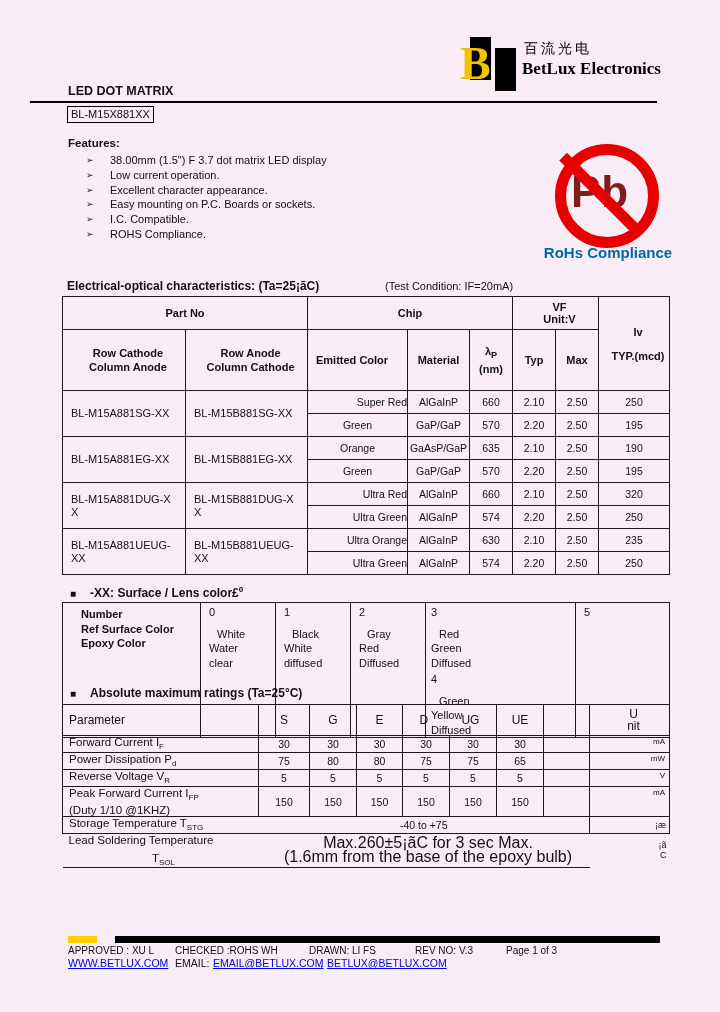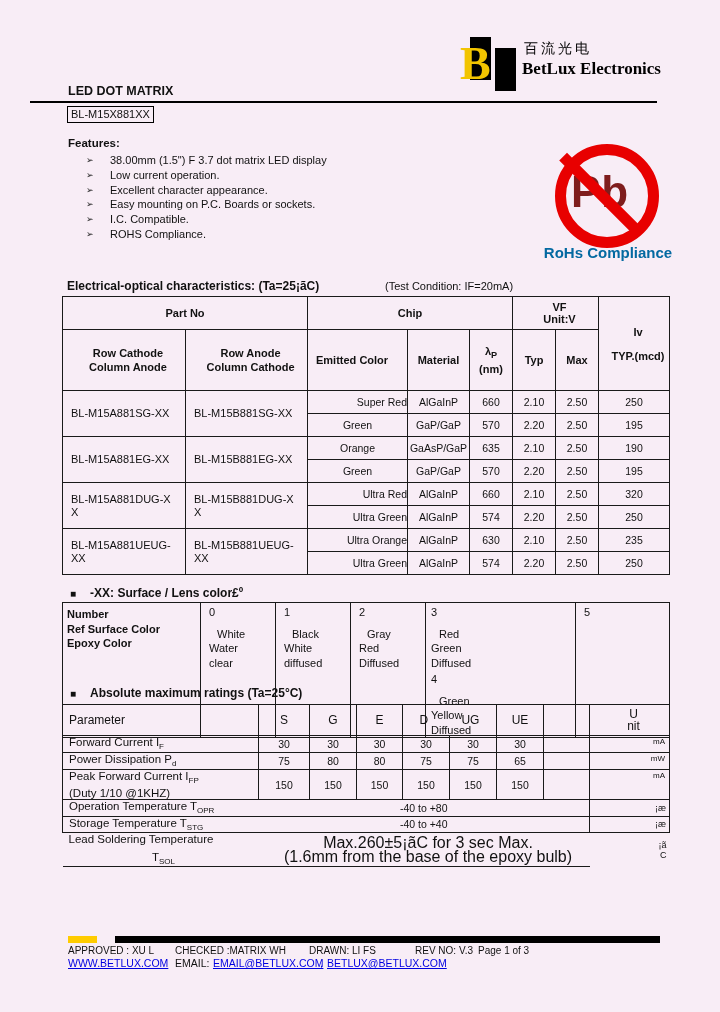--- a/index.html
+++ b/index.html
@@ -61,21 +61,21 @@
   #elec-table tr.h2 td{height:60px;font-weight:bold;font-size:11px;line-height:14px;}
   #elec-table .left{text-align:left;padding-left:8px;}
   .pn{text-align:left;padding-left:8px;font-size:11px;}
   .pn div{width:101px;word-break:break-all;line-height:13px;}
   .ec{text-align:right;padding-left:8px;}
   .brk{word-break:break-all;line-height:11px;}
 
   #lens-head{left:70px;top:586px;}
   #lens-table{left:62px;top:602px;}
   #lens-table td{height:68px;vertical-align:top;text-align:left;font-size:11px;line-height:14.5px;}
-  #lens-label{font-weight:bold;padding:4px 0 0 4px;line-height:16px;}
+  #lens-label{font-weight:bold;padding:4px 0 0 18px;line-height:16px;}
   .lens-cell{padding:2px 0 0 8px;}
   .lens-num{display:block;margin-bottom:7px;}
   #lens-34{padding:0;}
   #lens-34 .half{display:inline-block;vertical-align:top;width:72px;padding:2px 0 0 5px;}
 
   #ratings-head{left:70px;top:686px;}
   #ratings-table{left:62px;top:704px;}
   #ratings-table td{height:15px;}
   #ratings-table tr.rh td{height:30px;font-size:12px;}
   .param{text-align:left;padding-left:6px;font-size:11.5px;height:100%;}
@@ -95,21 +95,21 @@
   tr.lead .val{font-size:16px;line-height:14px;}
   #ratings-table .ctr{font-size:10.5px;}
   .unit-h{font-size:11px;line-height:12px;}
 
   
   #footer-bar-yellow{left:68px;top:936px;width:29px;height:7px;background:#ffcc00;}
   #footer-bar-black{left:115px;top:936px;width:545px;height:7px;background:#000;}
   #footer-line1{left:68px;top:945px;width:600px;font-size:10px;}
   #footer-line1 span{position:absolute;white-space:nowrap;}
   #f-approved{left:0;}  #f-checked{left:107px;} #f-drawn{left:241px;}
-  #f-rev{left:347px;}   #f-page{left:410px;}
+  #f-rev{left:347px;}   #f-page{left:438px;}
   #footer-line2{left:68px;top:957px;width:600px;font-size:10.5px;}
   #footer-line2 span{position:absolute;white-space:nowrap;}
   .link{color:#0000e0;text-decoration:underline;}
   #f-web{left:0;} #f-email-label{left:107px;} #f-email1{left:145px;} #f-comma{left:252px;color:#0000e0;} #f-email2{left:259px;}
 </style>
 </head>
 <body>
 
 <div id="page">
 
@@ -377,56 +377,62 @@
       <td class="param"><span>Power Dissipation P</span><sub>d</sub></td>
       <td>75</td>
       <td>80</td>
       <td>80</td>
       <td>75</td>
       <td>75</td>
       <td>65</td>
       <td></td>
       <td class="unit">mW</td>
     </tr>
+    <tr>
+      <td class="param"><span>Reverse Voltage V</span><sub>R</sub></td>
+      <td>5</td>
+      <td>5</td>
+      <td>5</td>
+      <td>5</td>
+      <td>5</td>
+      <td>5</td>
+      <td></td>
+      <td class="unit">V</td>
+    </tr>
     <tr class="peak">
       <td class="param"><span>Peak Forward Current I</span><sub>FP</sub><span class="line2">(Duty 1/10 @1KHZ)</span></td>
       <td>150</td>
       <td>150</td>
       <td>150</td>
       <td>150</td>
       <td>150</td>
       <td>150</td>
       <td></td>
       <td class="unit">mA</td>
     </tr>
     <tr>
-      <td class="param nr"><span>Operation Temperature T</span><sub>OPR</sub></td>
-      <td colspan="7" class="ctr nl">-40 to +80</td>
-      <td class="unit-temp">¡æ</td>
-    </tr>
-    <tr>
       <td class="param nr"><span>Storage Temperature T</span><sub>STG</sub></td>
-      <td colspan="7" class="ctr nl">-40 to +40</td>
+      <td colspan="7" class="ctr nl">-40 to +75</td>
       <td class="unit-temp">¡æ</td>
     </tr>
     <tr class="lead">
       <td class="param"><span>Lead Soldering Temperature</span><span class="tsol"><span>T</span><sub>SOL</sub></span></td>
       <td colspan="7" class="val pre">Max.260±5¡ãC for 3 sec Max.
 (1.6mm from the base of the epoxy bulb)</td>
       <td class="unit-temp pre">¡ã
 C</td>
     </tr>
   </tbody>
     </table>
 
   <div id="footer-bar-yellow" class="abs"></div>
   <div id="footer-bar-black" class="abs"></div>
   <div id="footer-line1" class="abs">
     <span id="f-approved">APPROVED : XU L</span>
-    <span id="f-checked">CHECKED :MATRIX WH</span>
+    <span id="f-checked">CHECKED :ROHS WH</span>
     <span id="f-drawn">DRAWN: LI FS</span>
     <span id="f-rev">REV NO: V.3</span>
     <span id="f-page">Page 1 of 3</span>
   </div>
   <div id="footer-line2" class="abs">
     <span id="f-web" class="link">WWW.BETLUX.COM</span>
     <span id="f-email-label">EMAIL:</span>
     <span id="f-email1" class="link">EMAIL@BETLUX.COM</span>
     <span id="f-comma">,</span>
     <span id="f-email2" class="link">BETLUX@BETLUX.COM</span>

